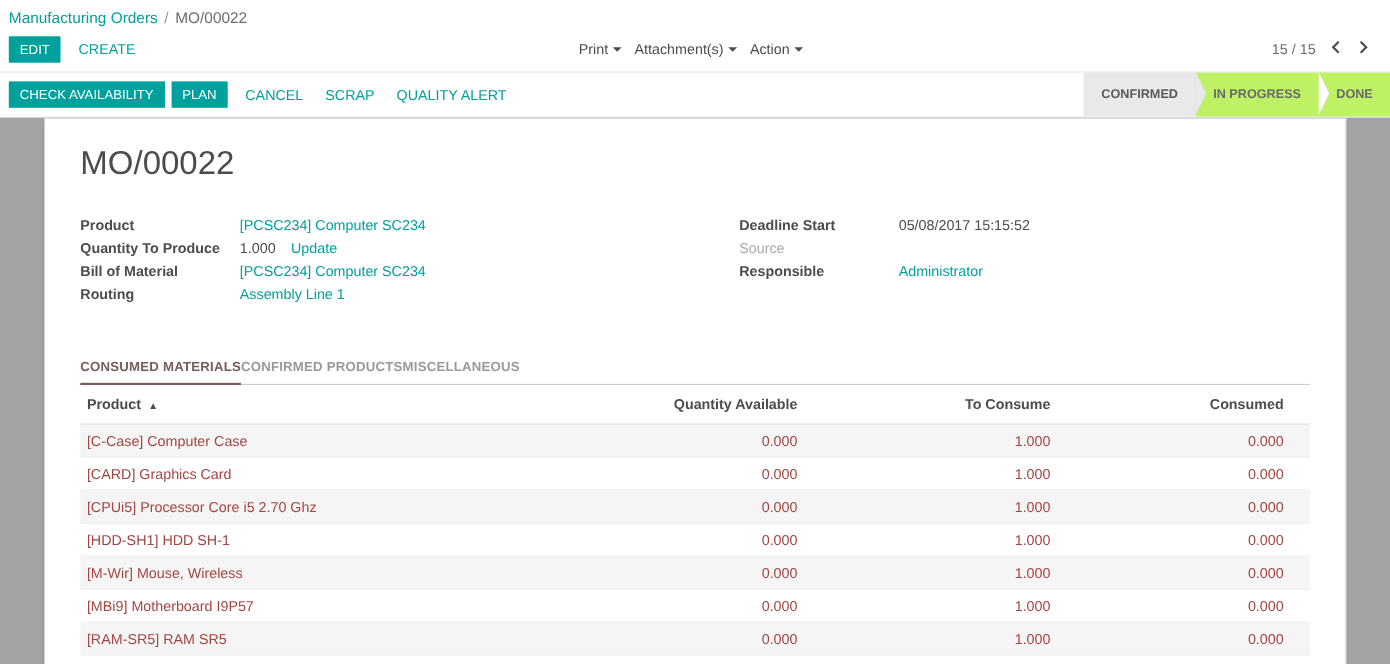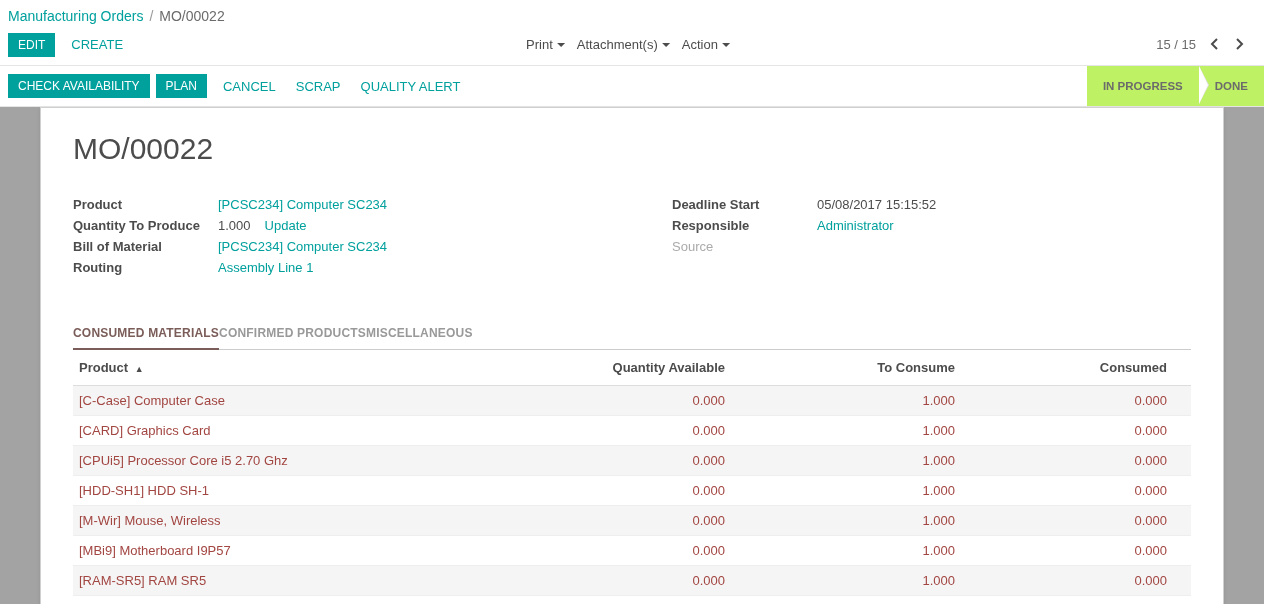--- a/index.html
+++ b/index.html
@@ -227,20 +227,21 @@
 
 <div class="action-bar">
   <div class="action-left">
     <button class="btn-primary">CHECK AVAILABILITY</button>
     <button class="btn-primary">PLAN</button>
     <button class="link-btn">CANCEL</button>
     <button class="link-btn">SCRAP</button>
     <button class="link-btn">QUALITY ALERT</button>
   </div>
   <div class="status-bar">
+    <div class="status-step active">CONFIRMED</div>
     <div class="status-step">IN PROGRESS</div>
     <div class="status-step">DONE</div>
   </div>
 </div>
 
 <div class="grey-wrap">
   <div class="sheet">
     <h1 class="sheet-title">MO/00022</h1>
 
     <div class="field-cols">
@@ -264,26 +265,26 @@
           <div class="field-label">Routing</div>
           <div class="field-value link">Assembly Line 1</div>
         </div>
       </div>
       <div class="field-col">
         <div class="field-row">
           <div class="field-label">Deadline Start</div>
           <div class="field-value">05/08/2017 15:15:52</div>
         </div>
         <div class="field-row">
+          <div class="field-label muted" style="font-weight:400;color:#aaa">Source</div>
+          <div class="field-value"></div>
+        </div>
+        <div class="field-row">
           <div class="field-label">Responsible</div>
           <div class="field-value link">Administrator</div>
-        </div>
-        <div class="field-row">
-          <div class="field-label muted" style="font-weight:400;color:#aaa">Source</div>
-          <div class="field-value"></div>
         </div>
       </div>
     </div>
 
     <div class="tabs">
       <div class="tab active">CONSUMED MATERIALS</div>
       <div class="tab">CONFIRMED PRODUCTS</div>
       <div class="tab">MISCELLANEOUS</div>
     </div>
 

